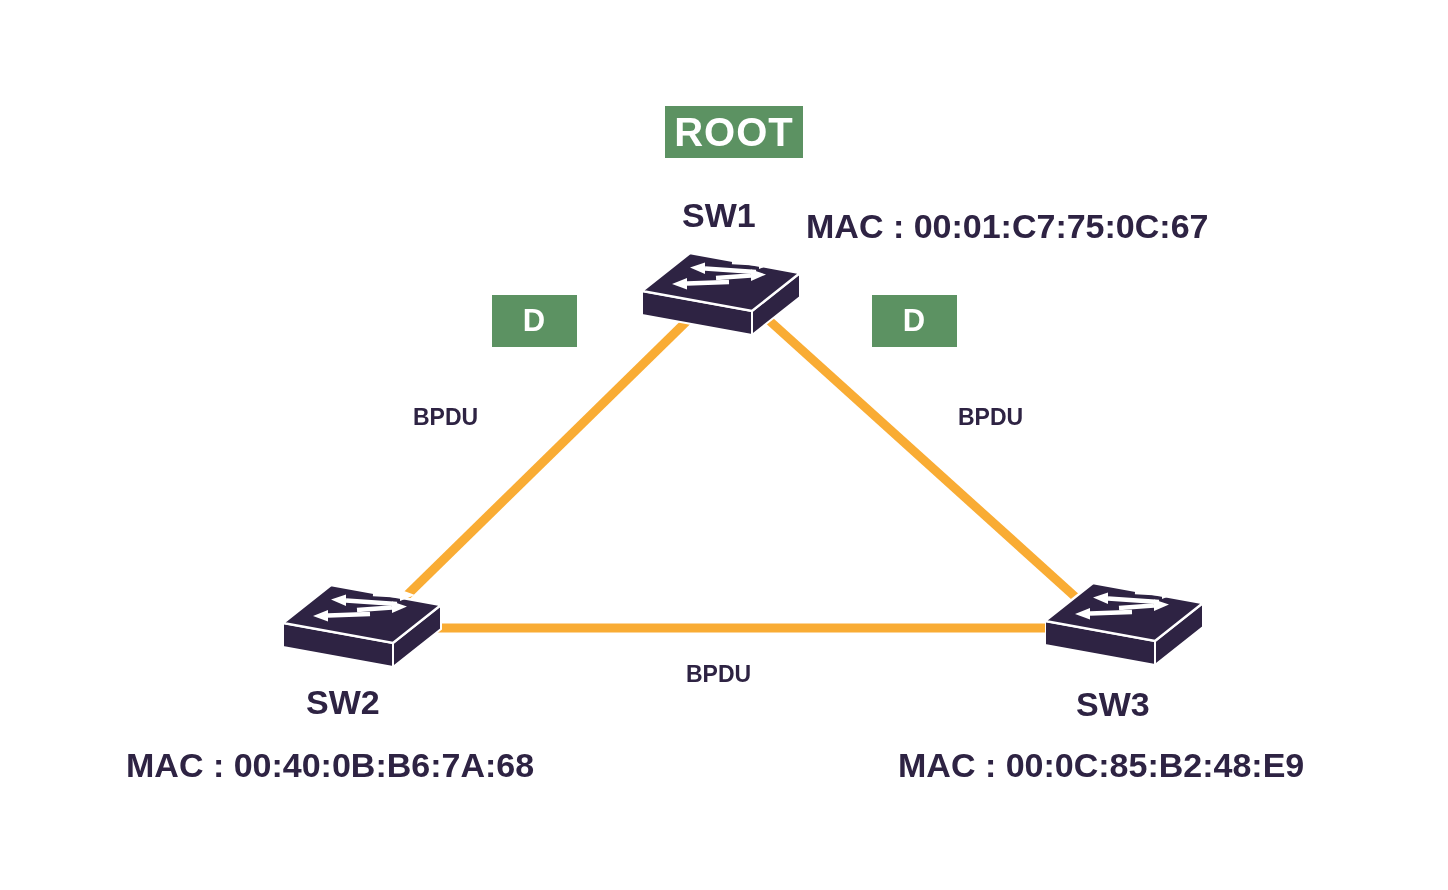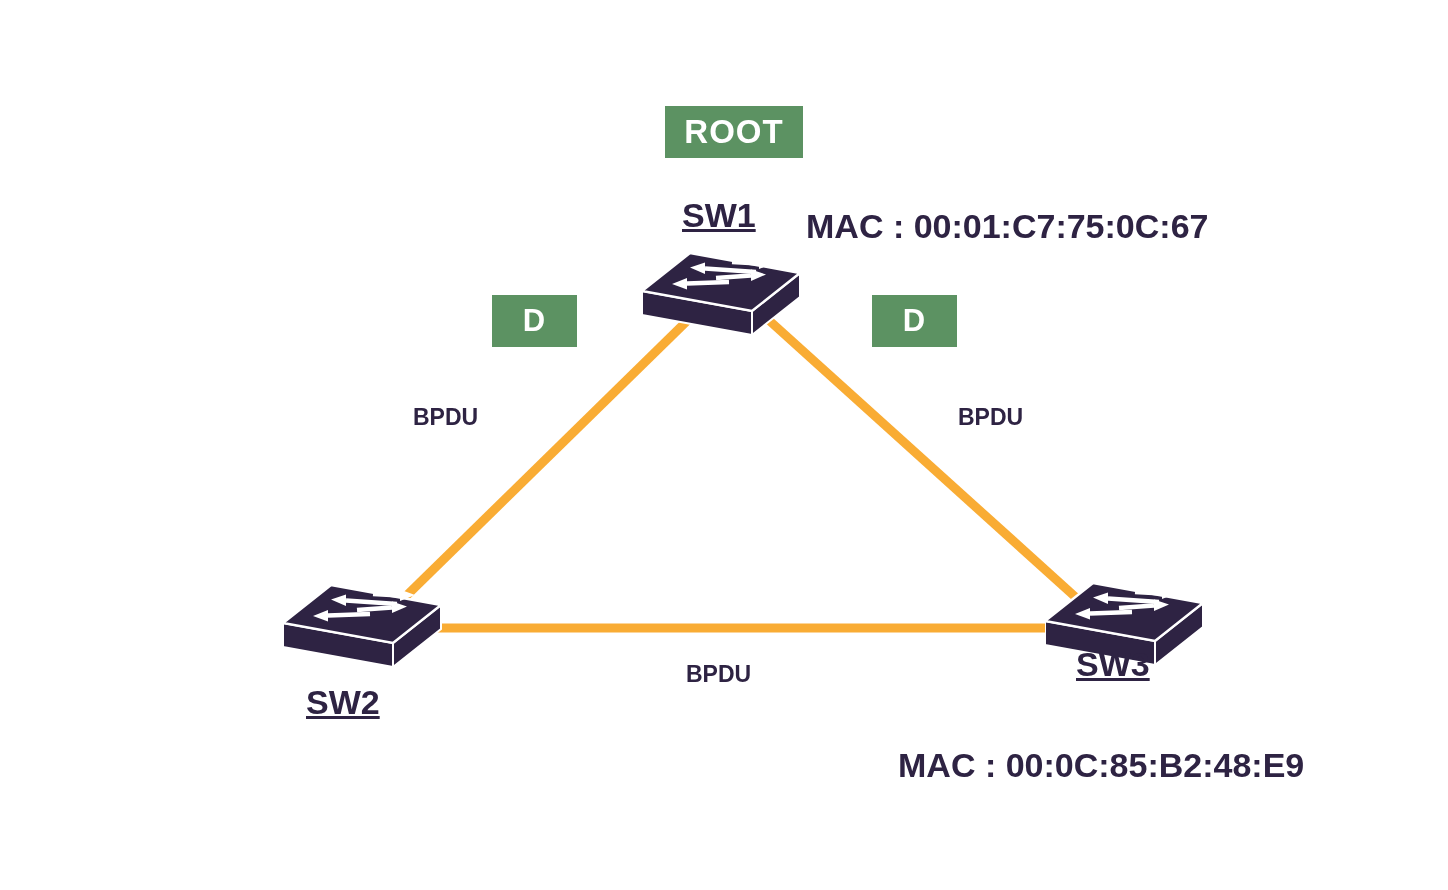--- a/index.html
+++ b/index.html
@@ -29,39 +29,38 @@
     color: #ffffff;
     font-weight: 700;
     display: flex;
     align-items: center;
     justify-content: center;
     letter-spacing: 1px;
   }
   .badge.root {
     left: 665px; top: 106px;
     width: 138px; height: 52px;
-    font-size: 33px;
+    font-size: 40px;
   }
   .badge.d-left {
     left: 492px; top: 295px;
     width: 85px; height: 52px;
     font-size: 31px;
   }
   .badge.d-right {
     left: 872px; top: 295px;
     width: 85px; height: 52px;
     font-size: 31px;
   }
   .node-label {
     position: absolute;
     font-weight: 700;
     font-size: 34px;
     line-height: 36px;
     white-space: nowrap;
-    text-decoration: underline;
   }
   .mac-label {
     position: absolute;
     font-weight: 700;
     font-size: 34px;
     line-height: 38px;
     white-space: nowrap;
   }
   .bpdu-label {
     position: absolute;
@@ -73,21 +72,21 @@
   .switch-icon {
     position: absolute;
     width: 160px;
     height: 84px;
   }
   .sw1-icon { left: 642px; top: 253px; }
   .sw2-icon { left: 283px; top: 585px; }
   .sw3-icon { left: 1045px; top: 583px; }
   .sw1-label { left: 682px; top: 197px; }
   .sw2-label { left: 306px; top: 684px; }
-  .sw3-label { left: 1076px; top: 646px; }
+  .sw3-label { left: 1076px; top: 686px; }
   .sw1-mac { left: 806px; top: 207px; }
   .sw2-mac { left: 126px; top: 746px; }
   .sw3-mac { left: 886px; top: 746px; margin-left: 12px; }
   .bpdu-left   { left: 413px; top: 399px; }
   .bpdu-right  { left: 958px; top: 399px; }
   .bpdu-bottom { left: 686px; top: 656px; }
 </style>
 </head>
 <body>
 
@@ -153,17 +152,18 @@
       <line x1="114" y1="19" x2="63" y2="15.5"></line>
         <polygon points="63,9.5 48,14.5 63,21" stroke="none"></polygon>
       <line x1="74" y1="25" x2="109" y2="22.5"></line>
         <polygon points="109,16.5 124,21.5 109,28" stroke="none"></polygon>
       <line x1="87" y1="29" x2="45" y2="30.5"></line>
         <polygon points="45,25 30,31 45,36.5" stroke="none"></polygon>
     </g>
   </svg>
 
   <div class="node-label sw2-label">SW2</div>
+  <div class="mac-label sw2-mac">MAC : 00:40:0B:B6:7A:68</div>
 
   <div class="node-label sw3-label">SW3</div>
   <div class="mac-label sw3-mac">MAC : 00:0C:85:B2:48:E9</div>
 
 </div>
 
 </body></html>

